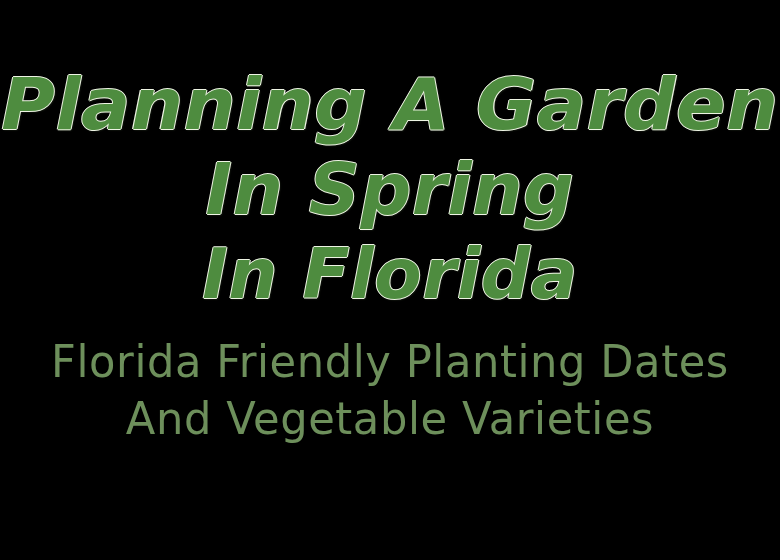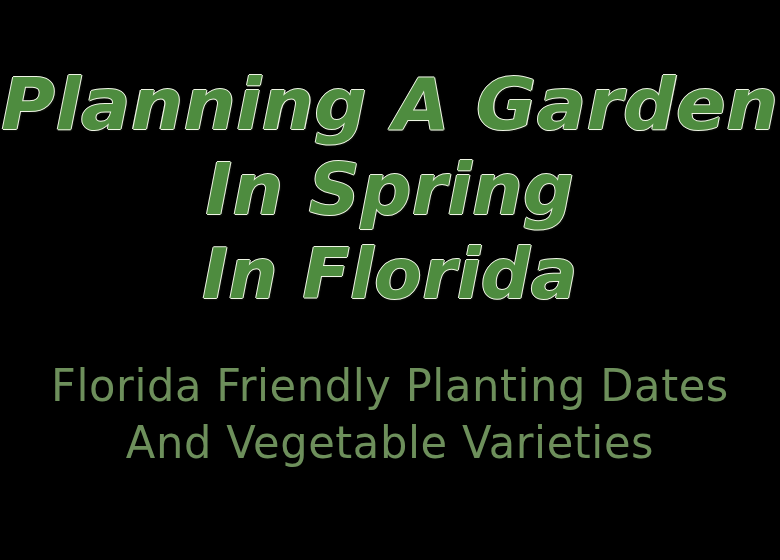--- a/index.html
+++ b/index.html
@@ -57,21 +57,21 @@
   }
   .title-line-2 {
     font-size: 71px;
   }
   .title-line-3 {
     font-size: 69px;
   }
 
   
   .subtitle-block {
-    margin-top: 40px;
+    margin-top: 16px;
     width: 100%;
     text-align: center;
     user-select: none;
   }
 
   .subtitle-line {
     display: block;
     font-family: "DejaVu Sans", sans-serif;
     font-weight: normal;
     font-style: normal;

